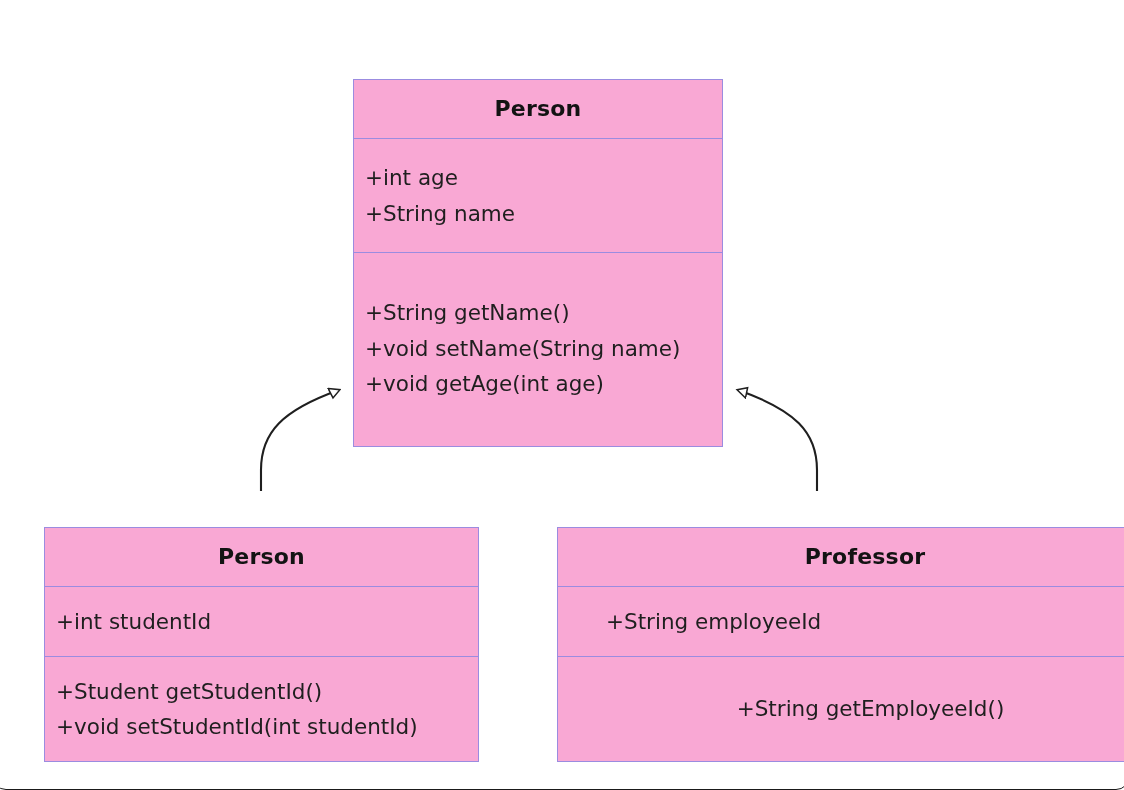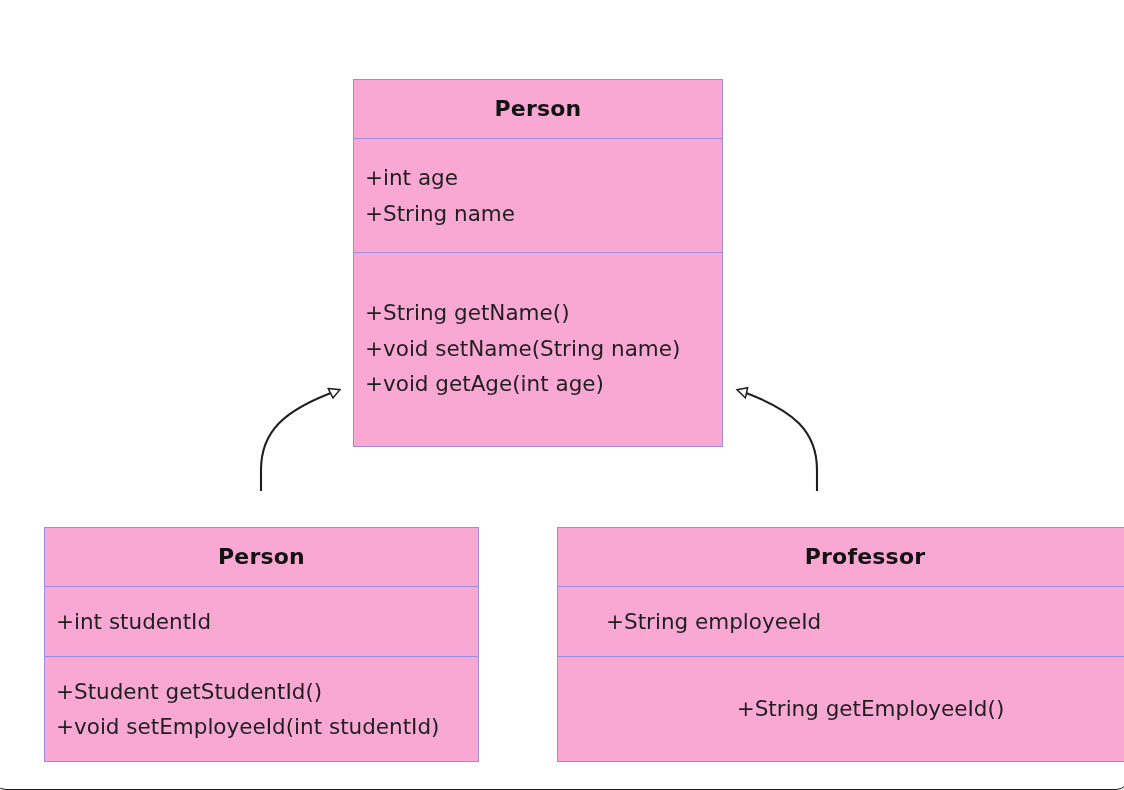--- a/index.html
+++ b/index.html
@@ -126,21 +126,21 @@
     </div>
   </div>
 
   <div class="uml-class" id="class-student">
     <div class="class-title">Person</div>
     <div class="compartment attrs">
       <div class="member">+int studentId</div>
     </div>
     <div class="compartment methods">
       <div class="member">+Student getStudentId()</div>
-      <div class="member">+void setEmployeeId(int studentId)</div>
+      <div class="member">+void setStudentId(int studentId)</div>
     </div>
   </div>
 
   <div class="uml-class" id="class-professor">
     <div class="class-title">Professor</div>
     <div class="compartment attrs">
       <div class="member">+String employeeId</div>
     </div>
     <div class="compartment methods">
       <div class="member">+String getEmployeeId()</div>

